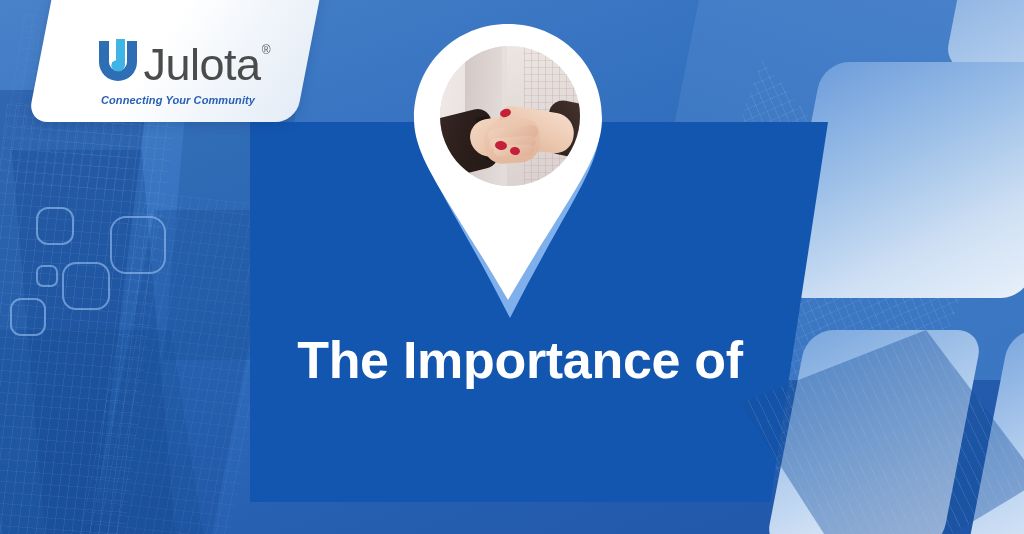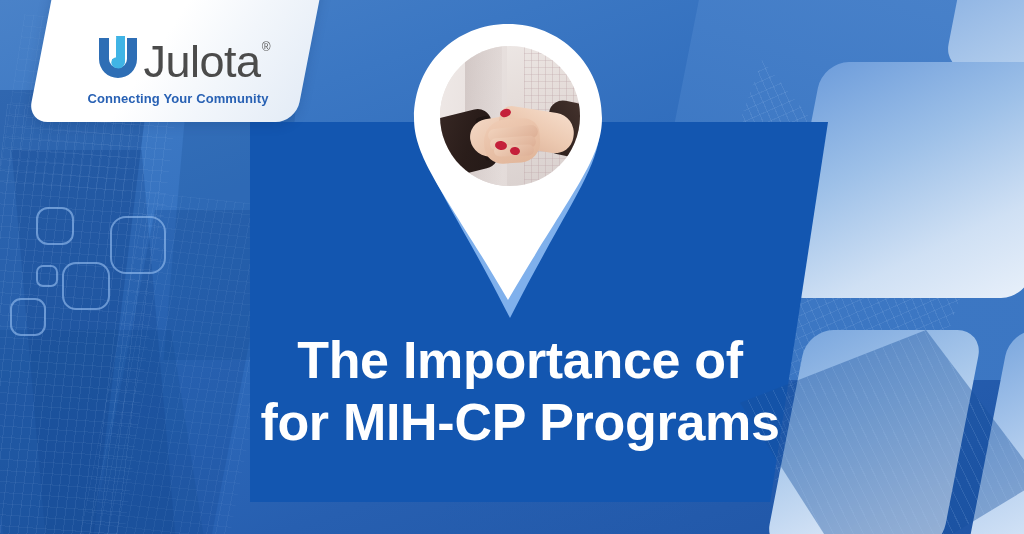--- a/index.html
+++ b/index.html
@@ -153,21 +153,21 @@
     font-size:45px; font-weight:400; letter-spacing:-0.5px;
     color:#4b4b4b; line-height:1;
     font-family:"Liberation Sans", sans-serif;
   }
   .logo-reg {
     font-size:12px; color:#5a5a5a; vertical-align:super;
     margin-left:1px; align-self:flex-start; margin-top:8px;
   }
   .logo-tag {
     margin-top:7px;
-    font-size:13px; font-weight:700; 
+    font-size:11px; font-weight:700; font-style:italic;
     color:#2861b4; letter-spacing:.1px;
     font-family:"Liberation Sans", sans-serif;
   }
 
   
   .pin-wrap { position:absolute; left:404px; top:18px; width:212px; height:312px; }
   .pin-accent {
     position:absolute; left:0; top:0; width:212px; height:312px;
   }
   .pin-accent svg, .pin-white svg { display:block; }
@@ -363,16 +363,15 @@
         </svg>
       </span>
       <span class="logo-word">Julota</span>
       <span class="logo-reg">®</span>
     </div>
     <div class="logo-tag">Connecting Your Community</div>
   </div>
 
   <div class="headline">
     <span class="hl-line l1">The Importance of</span>
-    <span class="hl-line l3">for MIH-CP Programs</span>
   </div>
 
 </div>
 
 </body></html>

